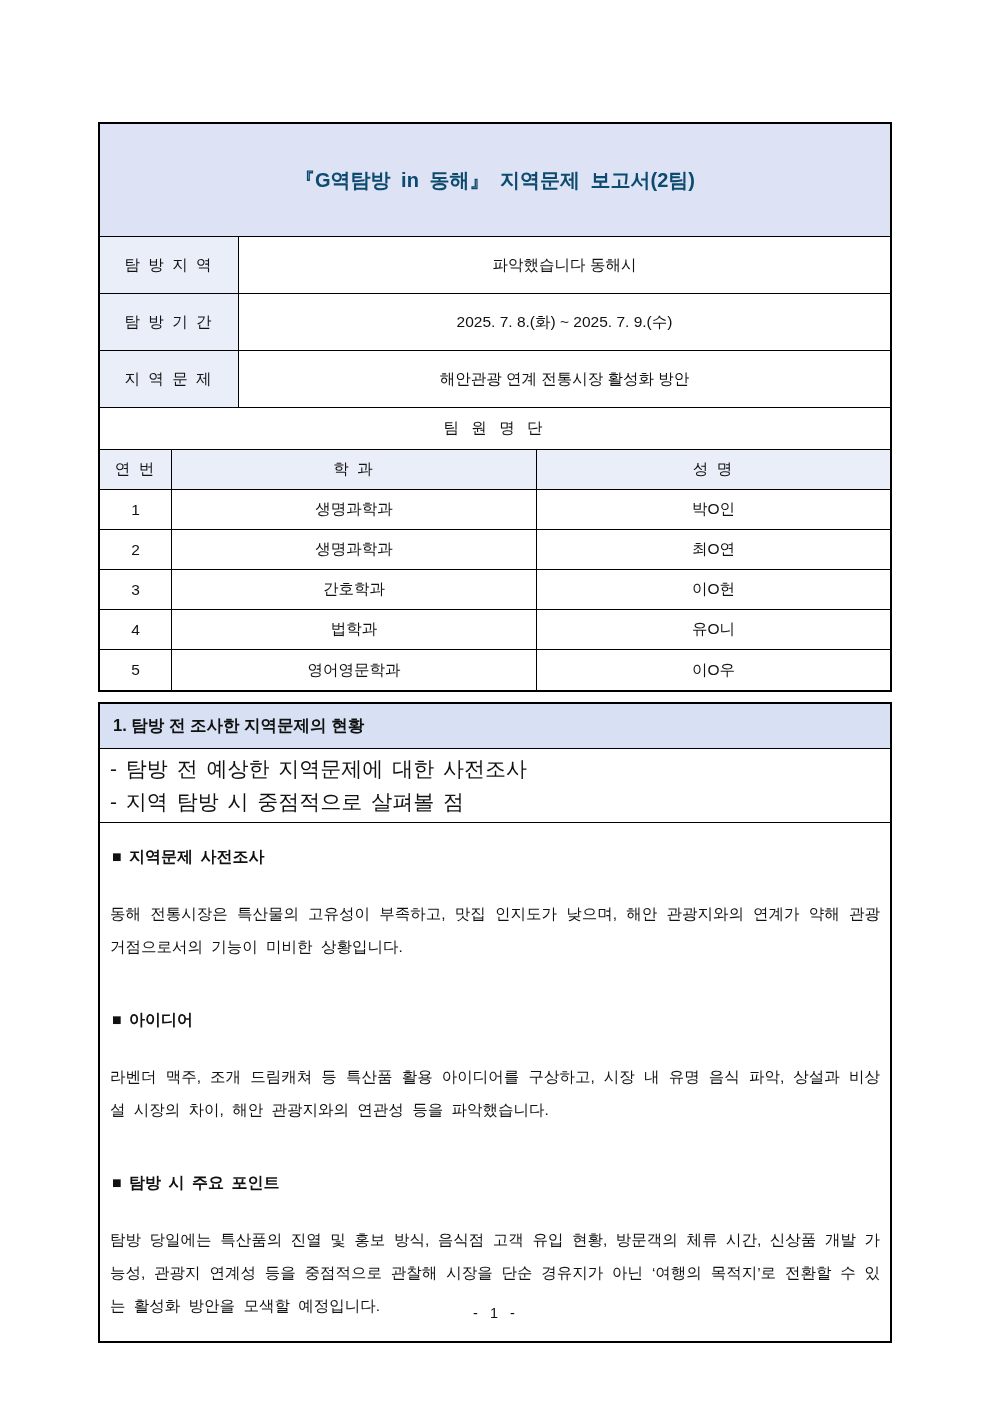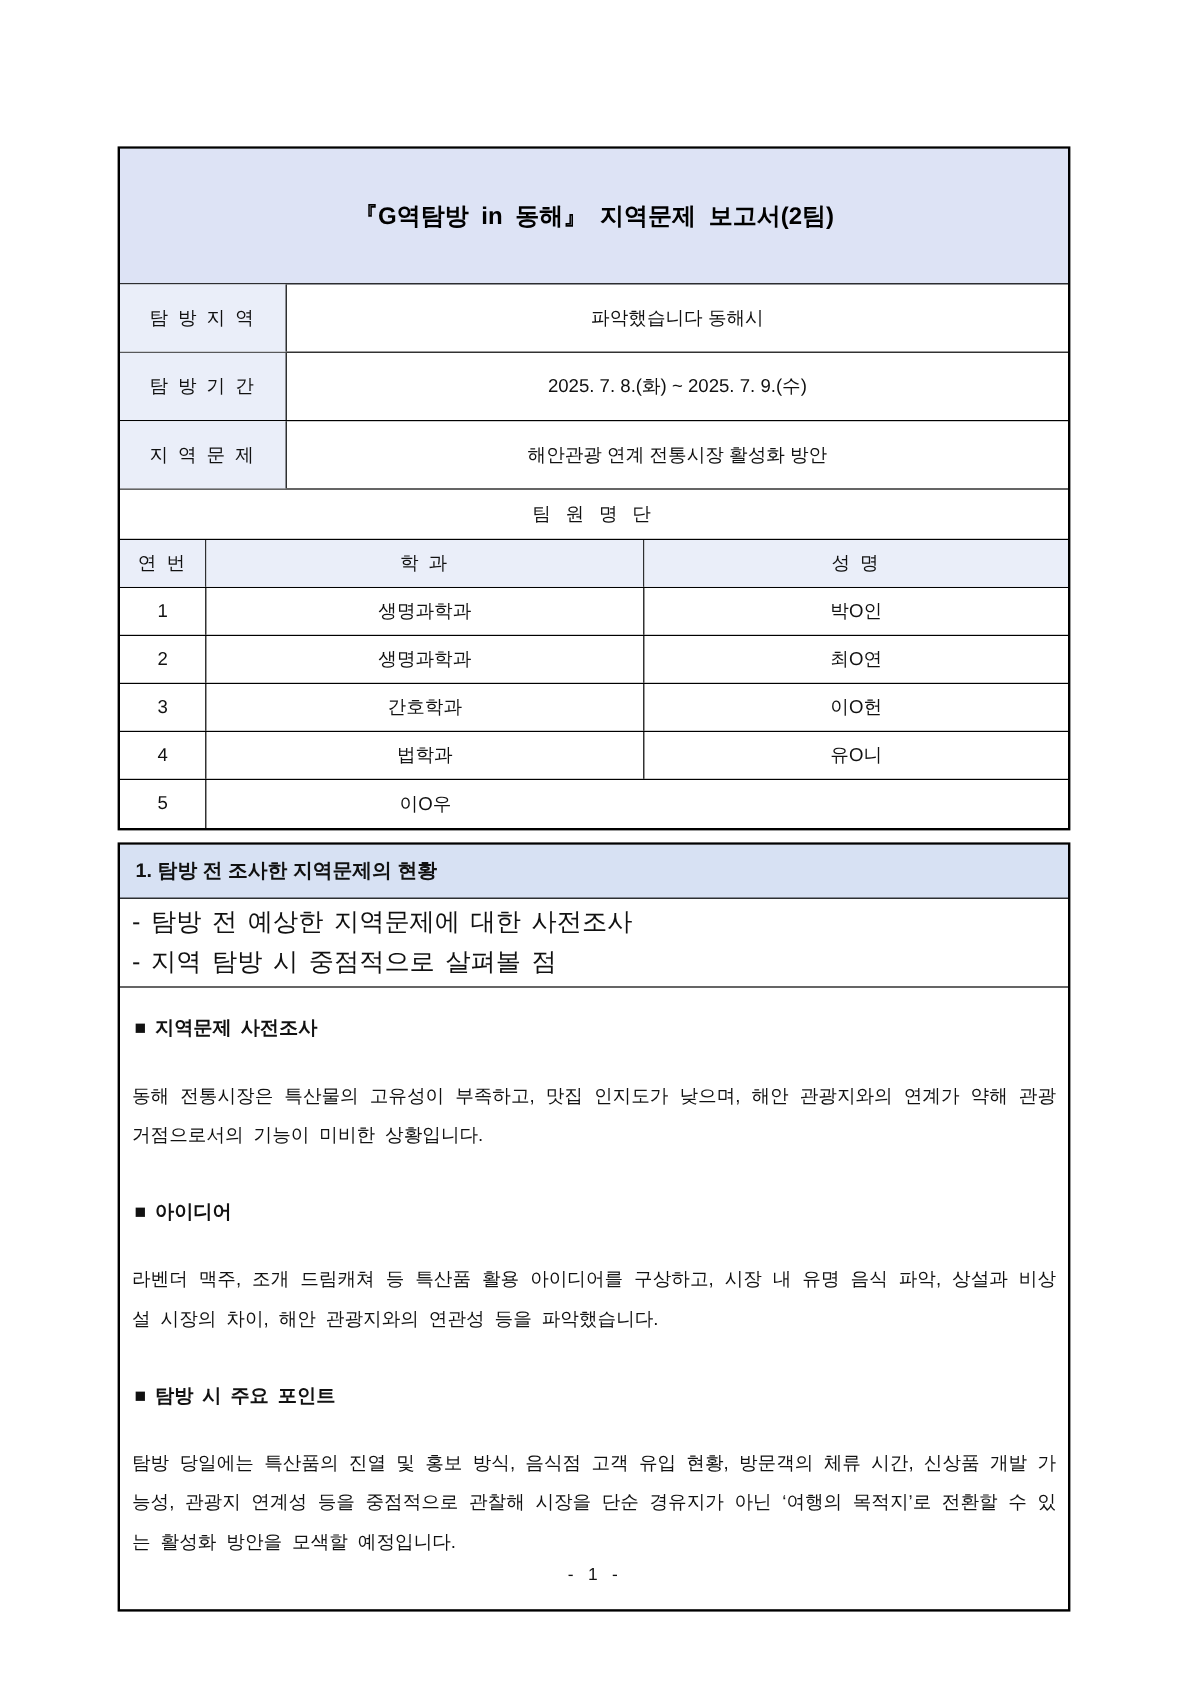--- a/index.html
+++ b/index.html
@@ -68,21 +68,21 @@
     color:#8fa3c8;
     font-weight:normal;
     font-size:24px;
     margin:0 3px;
   }
   .logo-center{color:var(--navy);}
   .doc-title{
     font-size:20px;
     font-weight:600;
     word-spacing:5px;
-    color:#000000;
+    color:#0c4a6e;
   }
   
   .info-row{
     display:grid;
     grid-template-columns:139px 1fr;
     height:57px;
     border-bottom:1px solid var(--border);
   }
   .info-label{
     background:var(--label-bg);
@@ -151,21 +151,21 @@
     margin:14px 0 0 2px;
     word-spacing:3px;
   }
   .sec-heading.first{margin-top:12px;}
   .sec-para{
     margin-top:29px;
     line-height:33px;
     text-align:justify;
     word-spacing:4px;
   }
-  .sec-heading.later{margin-top:37px;}
+  .sec-heading.later{margin-top:47px;}
   
   .page-footer{
     position:absolute;
     left:0;
     top:1305px;
     width:992px;
     text-align:center;
     font-size:14.5px;
     letter-spacing:4px;
   }
@@ -218,20 +218,21 @@
         <div>간호학과</div>
         <div>이O헌</div>
       </div>
       <div class="team-grid">
         <div>4</div>
         <div>법학과</div>
         <div>유O니</div>
       </div>
       <div class="team-grid">
         <div>5</div>
+        <div>영어영문학과</div>
         <div>이O우</div>
       </div>
     </div>
 
     <div class="doc-table2">
       <div class="sec-header">1. 탐방 전 조사한 지역문제의 현황</div>
 
       <div class="sec-bullets">
         <div>- 탐방 전 예상한 지역문제에 대한 사전조사</div>
         <div>- 지역 탐방 시 중점적으로 살펴볼 점</div>

